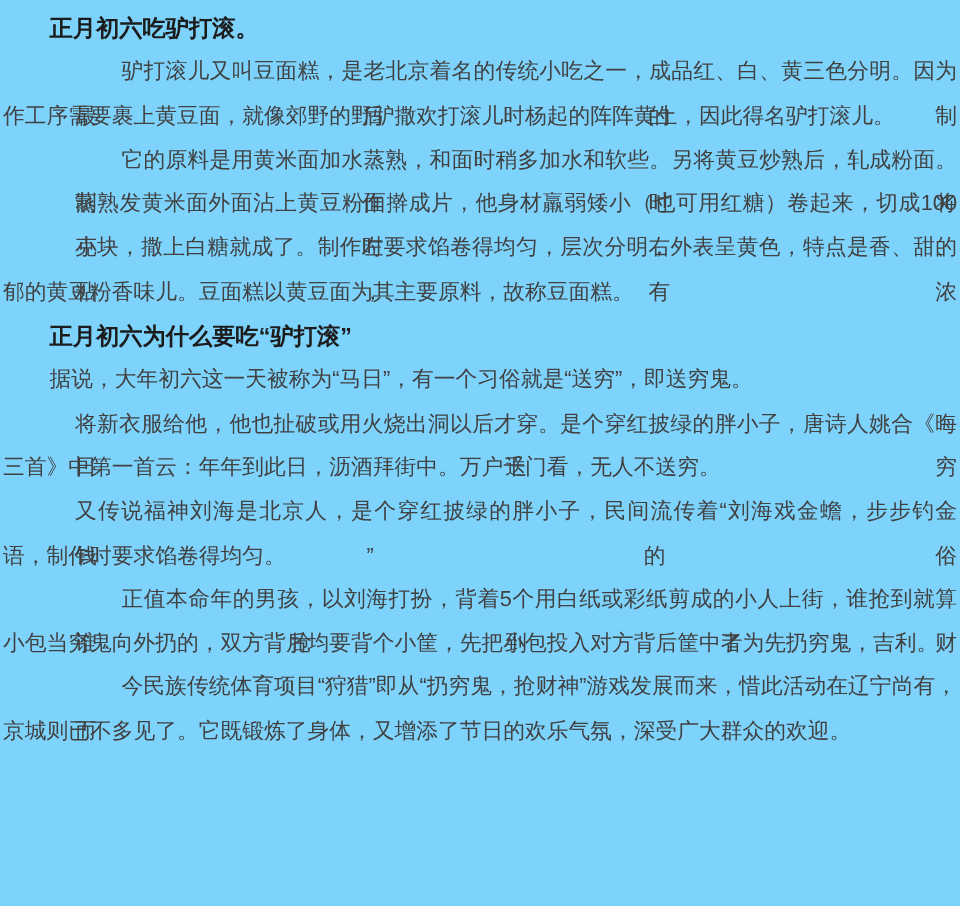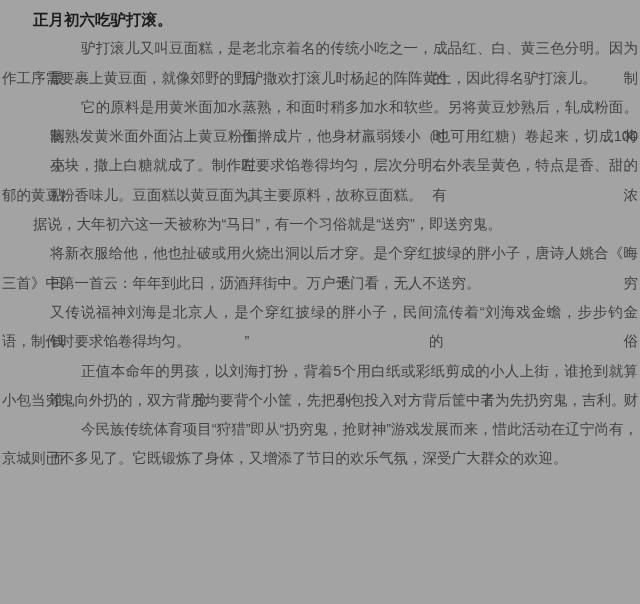--- a/index.html
+++ b/index.html
@@ -11,21 +11,21 @@
     width: 640px;
     height: 604px;
     overflow: hidden;
     font-family: "Liberation Sans", sans-serif;
   }
   .page {
     width: 636px;
     height: 599px;
     padding: 5px 2px 0 2px;
     overflow: hidden;
-    background: #a3a3a3;
+    background: #7dd3fc;
   }
   .line {
     height: 29.3px;
     line-height: 29.3px;
     font-size: 14.5px;
     color: #414141;
     text-align: left;
     white-space: pre;
     letter-spacing: 0px;
   }
@@ -49,20 +49,21 @@
 <body>
 
 <div class="page">
     <div class="line heading indent">正月初六吃驴打滚。</div>
     <div class="line indent full">驴打滚儿又叫豆面糕，是老北京着名的传统小吃之一，成品红、白、黄三色分明。因为最后的制</div>
     <div class="line">作工序需要裹上黄豆面，就像郊野的野驴撒欢打滚儿时杨起的阵阵黄土，因此得名驴打滚儿。</div>
     <div class="line indent full">它的原料是用黄米面加水蒸熟，和面时稍多加水和软些。另将黄豆炒熟后，轧成粉面。制作时将</div>
     <div class="line full">蒸熟发黄米面外面沾上黄豆粉面擀成片，他身材羸弱矮小（也可用红糖）卷起来，切成100克左右的</div>
     <div class="line full">小块，撒上白糖就成了。制作时要求馅卷得均匀，层次分明，外表呈黄色，特点是香、甜、粘，有浓</div>
     <div class="line">郁的黄豆粉香味儿。豆面糕以黄豆面为其主要原料，故称豆面糕。</div>
+    <div class="line heading indent">正月初六为什么要吃“驴打滚”</div>
     <div class="line indent">据说，大年初六这一天被称为“马日”，有一个习俗就是“送穷”，即送穷鬼。</div>
     <div class="line full">将新衣服给他，他也扯破或用火烧出洞以后才穿。是个穿红披绿的胖小子，唐诗人姚合《晦日送穷</div>
     <div class="line">三首》中第一首云：年年到此日，沥酒拜街中。万户千门看，无人不送穷。</div>
     <div class="line full">又传说福神刘海是北京人，是个穿红披绿的胖小子，民间流传着“刘海戏金蟾，步步钓金钱”的俗</div>
     <div class="line">语，制作时要求馅卷得均匀。</div>
     <div class="line indent full">正值本命年的男孩，以刘海打扮，背着5个用白纸或彩纸剪成的小人上街，谁抢到就算谁抢到了财</div>
     <div class="line">小包当穷鬼向外扔的，双方背后均要背个小筐，先把小包投入对方背后筐中者为先扔穷鬼，吉利。</div>
     <div class="line indent full">今民族传统体育项目“狩猎”即从“扔穷鬼，抢财神”游戏发展而来，惜此活动在辽宁尚有，而</div>
     <div class="line">京城则已不多见了。它既锻炼了身体，又增添了节日的欢乐气氛，深受广大群众的欢迎。</div>
   </div>

